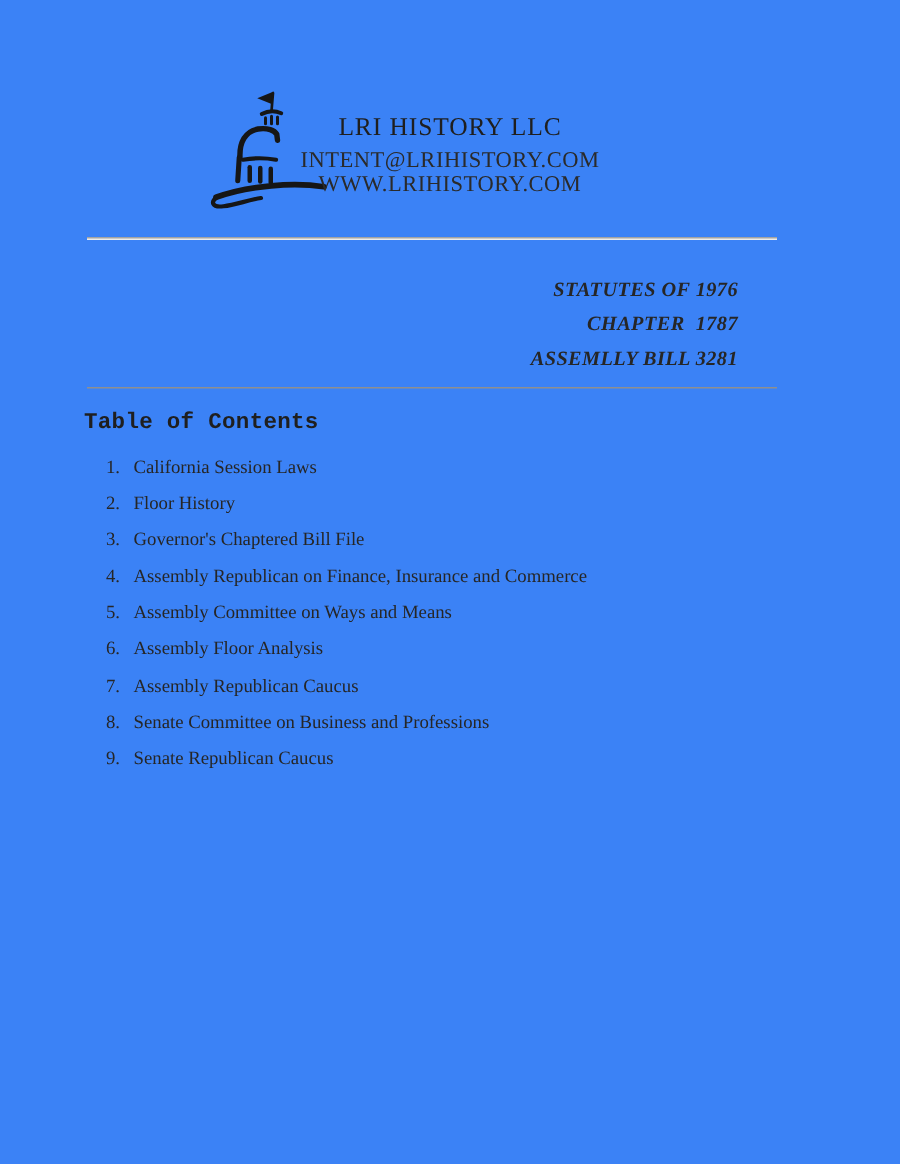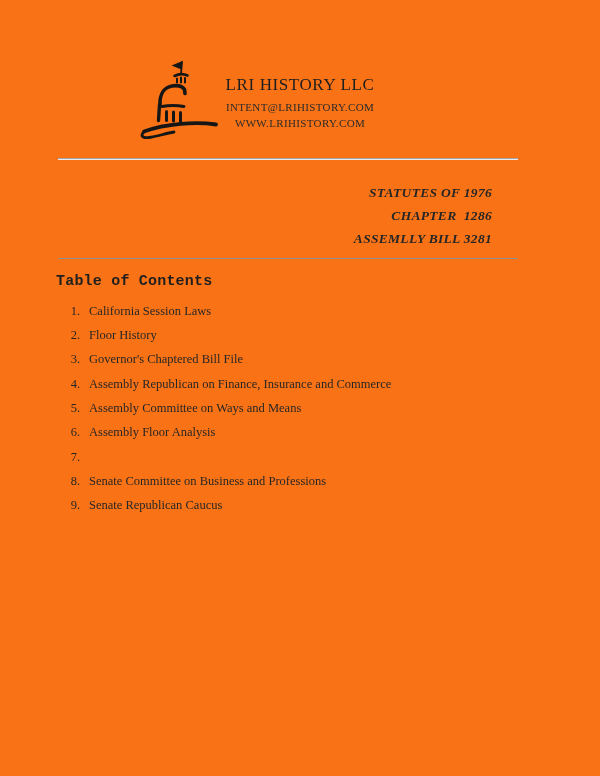--- a/index.html
+++ b/index.html
@@ -5,21 +5,21 @@
   * { margin: 0; padding: 0; box-sizing: border-box; }
   html, body { background: #ffffff; }
   body {
     font-family: "Liberation Serif", "DejaVu Serif", serif;
     color: #262626;
   }
   .page {
     position: relative;
     width: 600px;
     height: 776px;
-    background: #f97316;
+    background: #3b82f6;
     overflow: hidden;
   }
 
   
   .logo {
     position: absolute;
     left: 138px;
     top: 58px;
     width: 82px;
     height: 86px;
@@ -33,21 +33,21 @@
   }
   .company-name {
     font-size: 17px;
     line-height: 18px;
     letter-spacing: 0.6px;
     color: #1f1f1f;
     white-space: nowrap;
   }
   .contact-line {
     margin-top: 0;
-    font-size: 11px;
+    font-size: 15px;
     line-height: 16.4px;
     letter-spacing: 0.35px;
     color: #2a2a2a;
     white-space: nowrap;
   }
   .contact-block { margin-top: 5px; }
 
   
   .rule-top {
     position: absolute;
@@ -155,21 +155,21 @@
     <div class="contact-block">
       <div class="contact-line">INTENT@LRIHISTORY.COM</div>
       <div class="contact-line">WWW.LRIHISTORY.COM</div>
     </div>
   </div>
 
   <div class="rule-top"></div>
 
   <div class="citation">
     <div class="citation-line">STATUTES OF 1976</div>
-    <div class="citation-line">CHAPTER  1286</div>
+    <div class="citation-line">CHAPTER  1787</div>
     <div class="citation-line">ASSEMLLY BILL 3281</div>
   </div>
 
   <div class="rule-bottom"></div>
 
   <div class="toc-heading">Table of Contents</div>
 
   <ul class="toc-list">
     <li class="toc-row">
       <span class="toc-num">1.</span>
@@ -190,20 +190,21 @@
     <li class="toc-row">
       <span class="toc-num">5.</span>
       <span class="toc-label">Assembly Committee on Ways and Means</span>
     </li>
     <li class="toc-row">
       <span class="toc-num">6.</span>
       <span class="toc-label">Assembly Floor Analysis</span>
     </li>
     <li class="toc-row">
       <span class="toc-num">7.</span>
+      <span class="toc-label">Assembly Republican Caucus</span>
     </li>
     <li class="toc-row">
       <span class="toc-num">8.</span>
       <span class="toc-label">Senate Committee on Business and Professions</span>
     </li>
     <li class="toc-row">
       <span class="toc-num">9.</span>
       <span class="toc-label">Senate Republican Caucus</span>
     </li>
   </ul>

